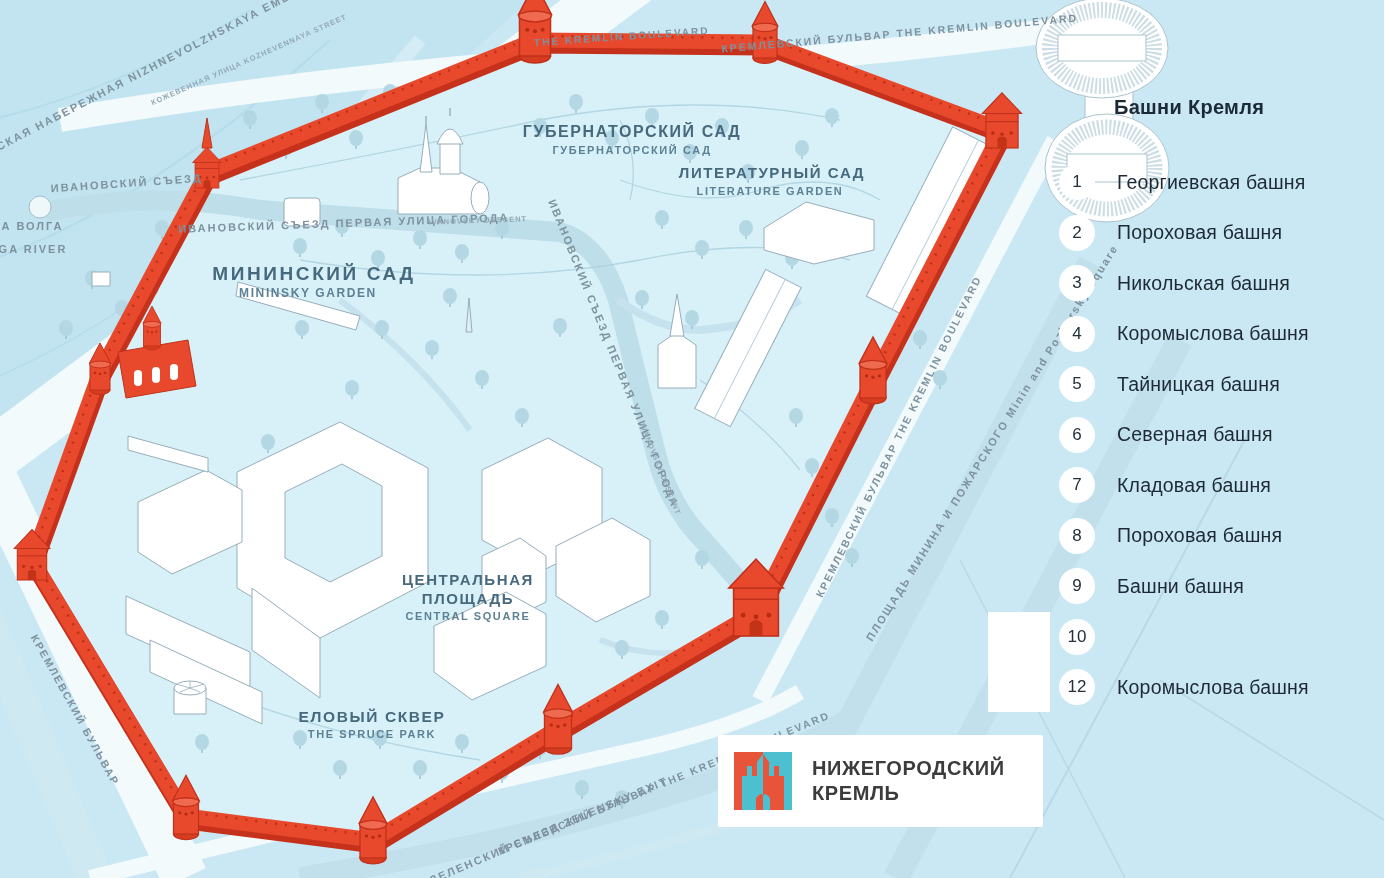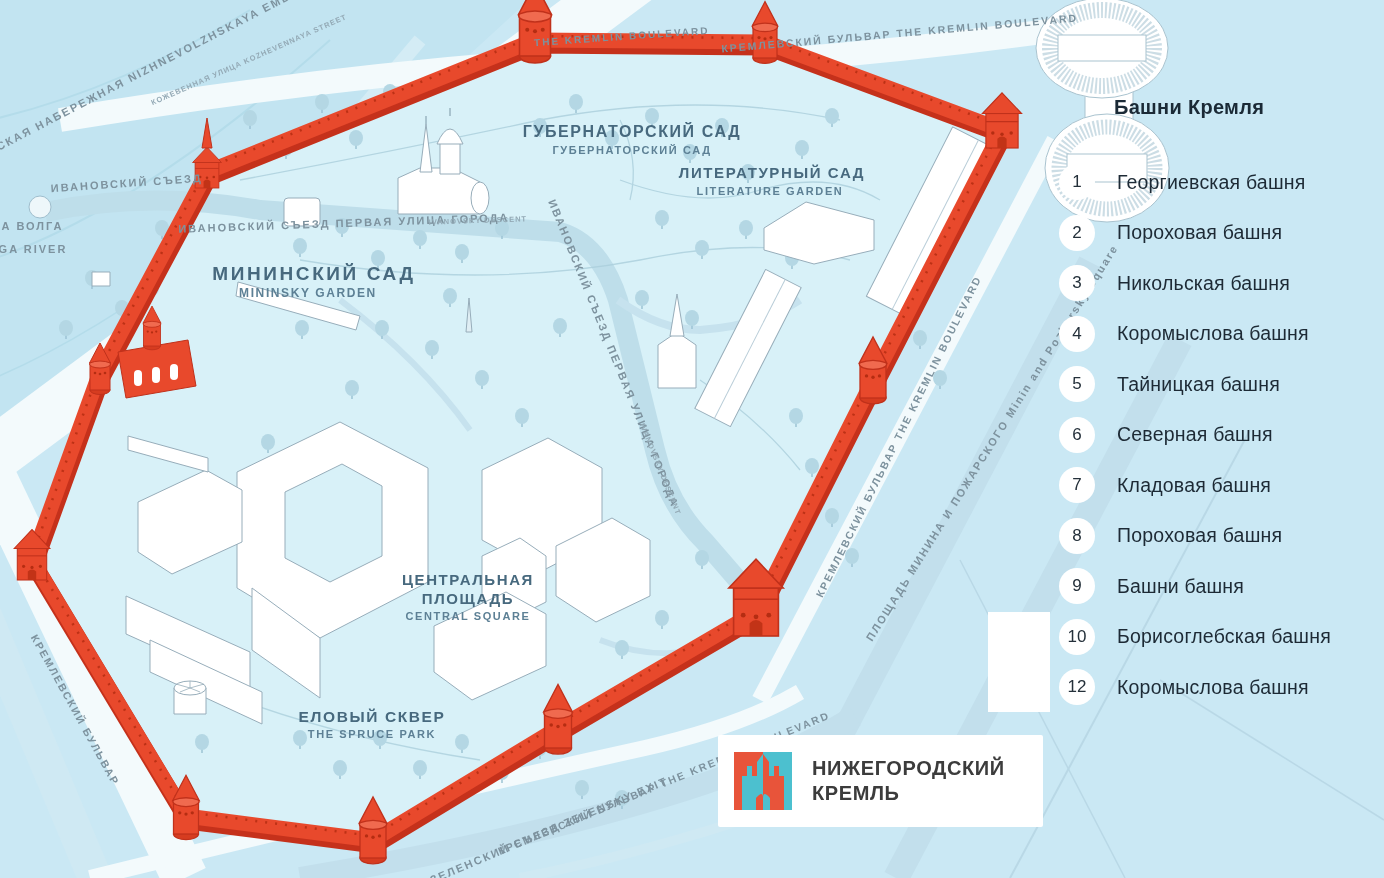--- a/index.html
+++ b/index.html
@@ -352,21 +352,20 @@
     <div class="legend-row">
         <div class="legend-num">8</div>
         <div class="legend-label">Пороховая башня</div>
       </div>
     <div class="legend-row">
         <div class="legend-num">9</div>
         <div class="legend-label">Башни башня</div>
       </div>
     <div class="legend-row">
         <div class="legend-num">10</div>
-        <div class="legend-label">Борисоглебская башня</div>
       </div>
     <div class="legend-row">
         <div class="legend-num">12</div>
         <div class="legend-label">Коромыслова башня</div>
       </div>
   </div>
 
   <div id="logo-box">
     <svg id="logo-icon" viewBox="0 0 58 58">
       <rect x="0" y="0" width="29" height="58" fill="#e8543a"></rect>

